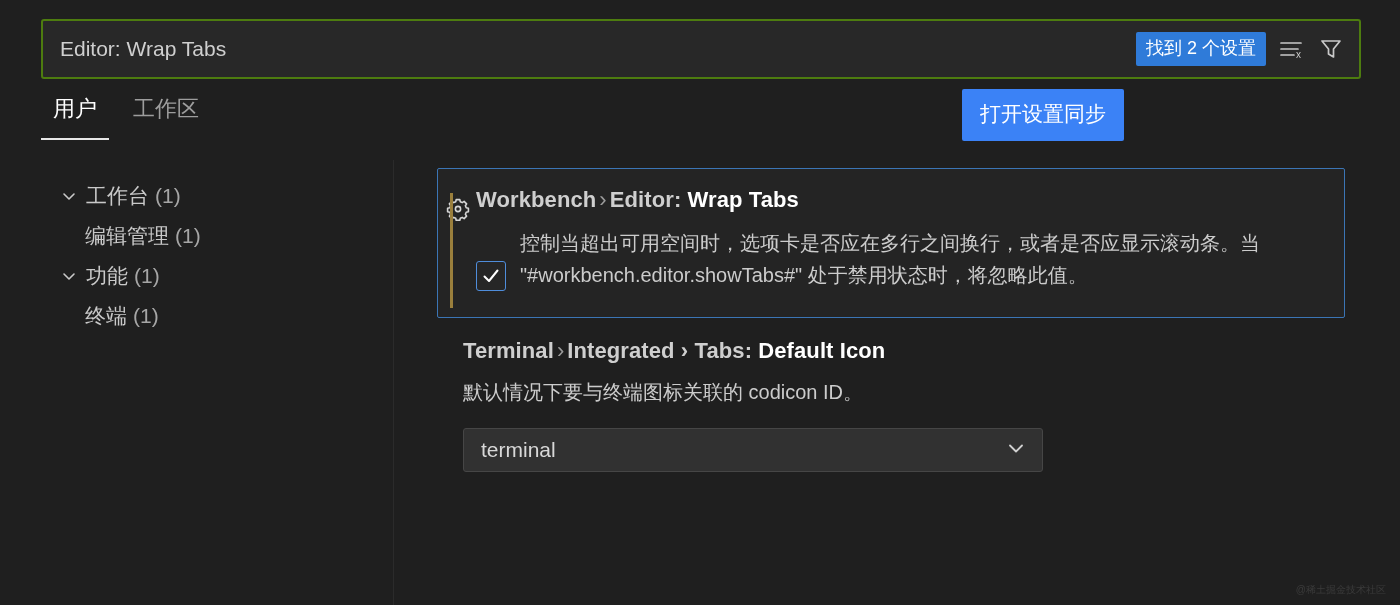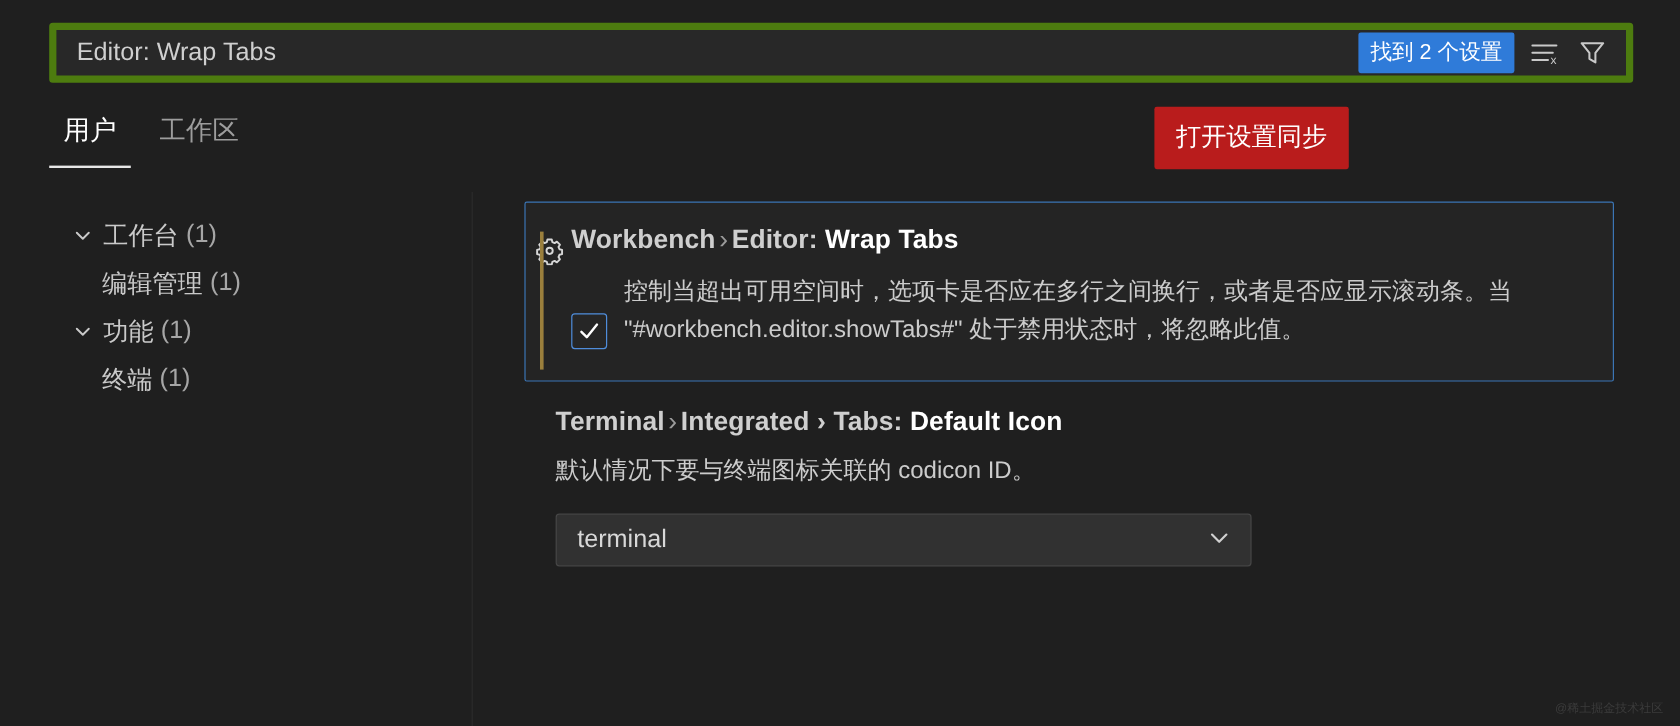--- a/index.html
+++ b/index.html
@@ -7,23 +7,23 @@
     width: 1400px; height: 605px;
     background: #1f1f1f;
     font-family: "Liberation Sans", "DejaVu Sans", sans-serif;
     overflow: hidden;
   }
   .root { position: relative; width: 1400px; height: 605px; }
 
   
   .searchbar {
     position: absolute; left: 41px; top: 19px;
-    width: 1320px; height: 50px;
+    width: 1320px; height: 60px;
     background: #282828;
-    border: 6px solid #4d7c0f;
+    border: 2px solid #4d7c0f;
     border-radius: 3px;
     display: flex; align-items: center;
   }
   .search-input {
     flex: 1 1 auto;
     background: transparent; border: none; outline: none;
     color: #cfcfcf;
     font-family: "Liberation Sans", "DejaVu Sans", sans-serif;
     font-size: 21px;
     padding-left: 17px;
@@ -59,21 +59,21 @@
     position: relative;
   }
   .tab.active { color: #ffffff; }
   .tab.active::after {
     content: "";
     position: absolute; left: 0; right: 0; bottom: 0;
     height: 2px; background: #e7e7e7;
   }
   .sync-button {
     position: absolute; right: 39px; top: 1px;
-    background: #b91c1c;
+    background: #3b82f6;
     color: #ffffff;
     border: none;
     font-family: "Liberation Sans", "DejaVu Sans", sans-serif;
     font-size: 21px;
     padding: 11px 18px 13px 18px;
     border-radius: 2px;
     cursor: pointer;
   }
 
   

